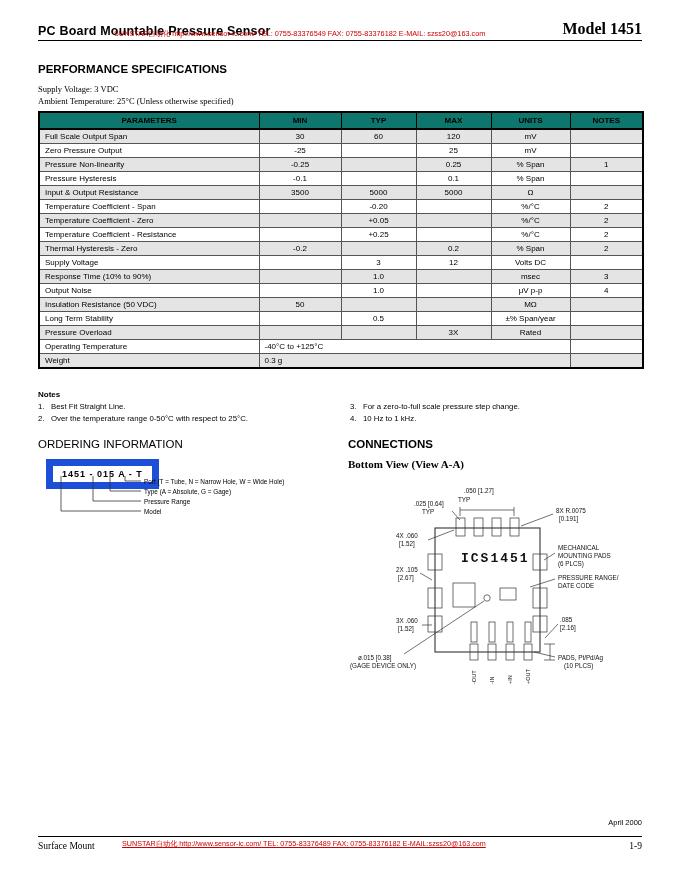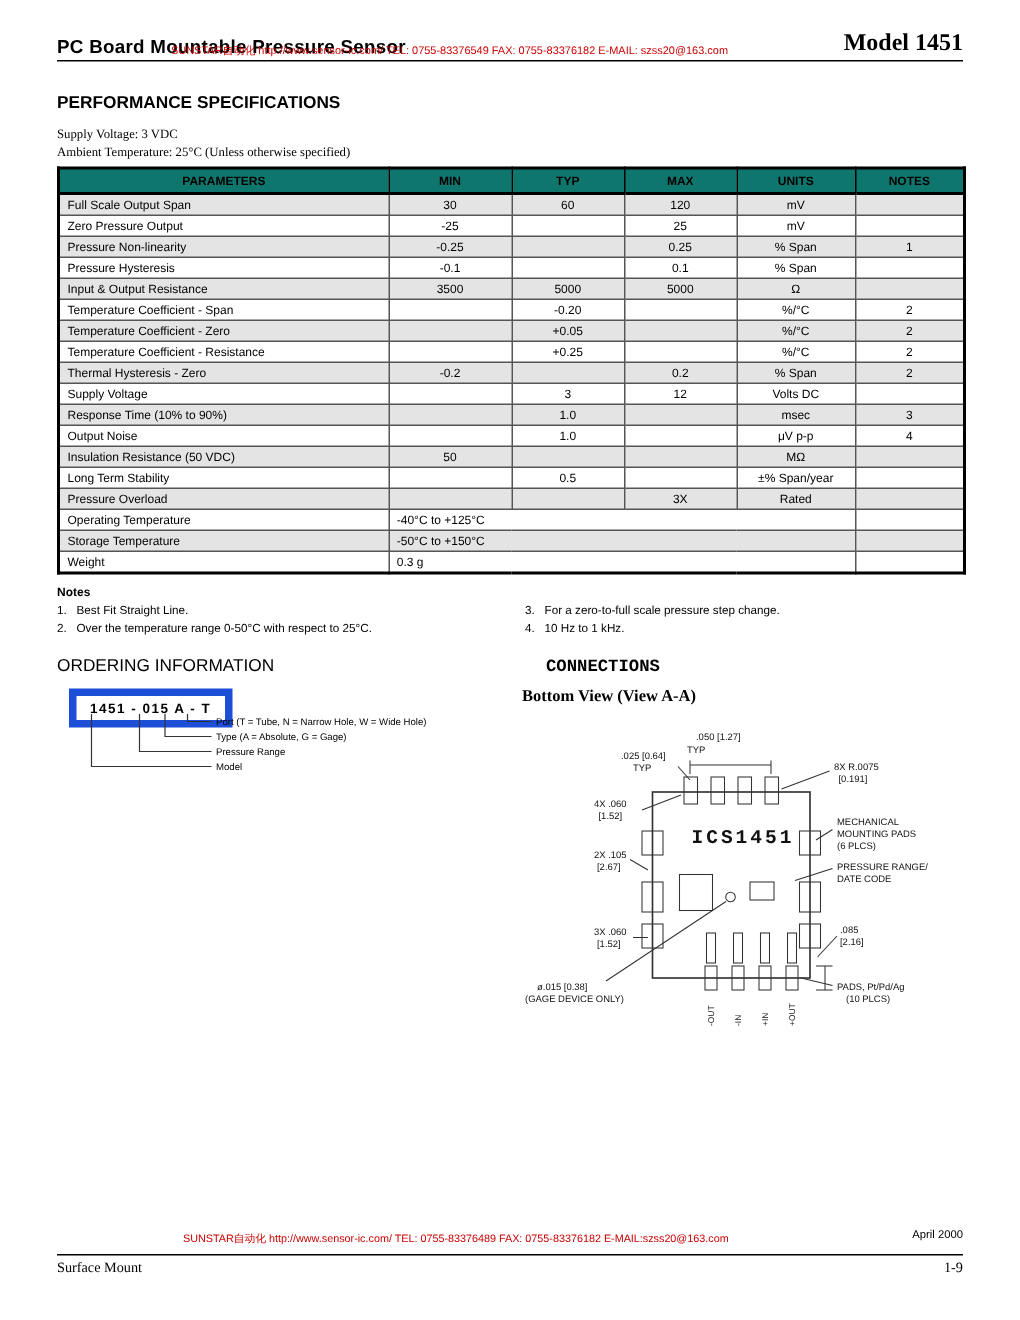--- a/index.html
+++ b/index.html
@@ -32,42 +32,42 @@
 
   
   .notes-heading { left:38px; top:390px; font-size:8px; font-weight:bold; }
   .note-line { font-size:7.8px; white-space:pre; }
   .n1 { left:38px; top:402px; } .n2 { left:38px; top:414px; }
   .n3 { left:350px; top:402px; } .n4 { left:350px; top:414px; }
 
   
   .ordering { left:38px; top:438px; width:305px; height:110px; }
   .ord-heading { left:0; top:0; font-size:11.5px; font-weight:normal; }
-  .part-box { left:8px; top:21px; border:5px solid #1d4ed8; padding:3px 9px; font-size:9px; font-weight:bold; letter-spacing:1px; }
+  .part-box { left:8px; top:21px; border:7px solid #1d4ed8; padding:3px 9px; font-size:9px; font-weight:bold; letter-spacing:1px; }
   .callout { font-size:6.4px; white-space:nowrap; }
   .co0 { left:106px; top:40px; } .co1 { left:106px; top:50px; }
   .co2 { left:106px; top:60px; } .co3 { left:106px; top:70px; }
   .callout-svg { left:0; top:0; }
 
   
   .connections { left:348px; top:438px; width:300px; height:290px; }
-  .conn-heading { left:16px; top:0; font-size:11.5px; font-weight:bold;font-family:Liberation Mono, monospace; }
+  .conn-heading { left:0; top:0; font-size:11.5px; font-weight:bold; }
   .conn-sub { left:0; top:20px; font-size:11px; font-weight:bold; }
   .drawing { left:0; top:42px; }
   .drawing text { font-size:6.3px; fill:#111; font-family:"Liberation Sans",sans-serif; }
   .drawing .chipname { font-family:"Liberation Mono",monospace; font-size:13px; font-weight:bold; letter-spacing:2px; }
   .drawing .pin { font-size:5.6px; }
   .drawing line, .drawing rect, .drawing circle, .drawing path { stroke:#333; fill:none; stroke-width:.7; }
   .drawing rect.body { stroke-width:1.1; }
 
   
   .date-note { right:38px; top:818px; font-size:7.5px; }
   .footer-rule { left:38px; right:38px; top:836px; border-top:1px solid #000; }
   .foot-left { left:38px; top:841px; font-size:9.5px; }
-  .foot-center { left:122px; top:821px; font-size:7.2px; white-space:nowrap; }
+  .foot-center { left:122px; top:839px; font-size:7.2px; white-space:nowrap;text-decoration:underline; }
   .foot-right { right:38px; top:841px; font-size:9.5px; }
 </style>
 </head>
 <body>
 
 <div class="abs doc-title">PC Board Mountable Pressure Sensor</div>
 <div class="abs red-overlay-top red">SUNSTAR自动化 http://www.sensor-ic.com/ TEL: 0755-83376549 FAX: 0755-83376182 E-MAIL: szss20@163.com</div>
 <div class="abs model-no serif">Model 1451</div>
 <div class="abs header-rule"></div>
 
@@ -212,25 +212,20 @@
           <td class="param">Pressure Overload</td>
           <td class="val"></td>
           <td class="val"></td>
           <td class="val">3X</td>
           <td class="val">Rated</td>
           <td class="val"></td>
         </tr>
         <tr>
           <td class="param">Operating Temperature</td>
           <td colspan="4" class="spanval">-40°C to +125°C</td>
-          <td class="val"></td>
-        </tr>
-        <tr>
-          <td class="param">Storage Temperature</td>
-          <td colspan="4" class="spanval">-50°C to +150°C</td>
           <td class="val"></td>
         </tr>
         <tr>
           <td class="param">Weight</td>
           <td colspan="4" class="spanval">0.3 g</td>
           <td class="val"></td>
         </tr>
       </tbody>
   </table>
 </div>

